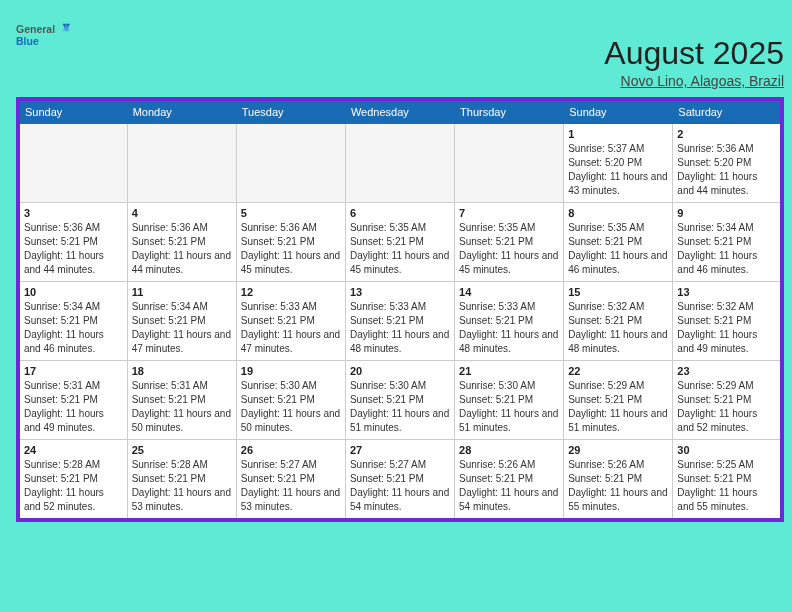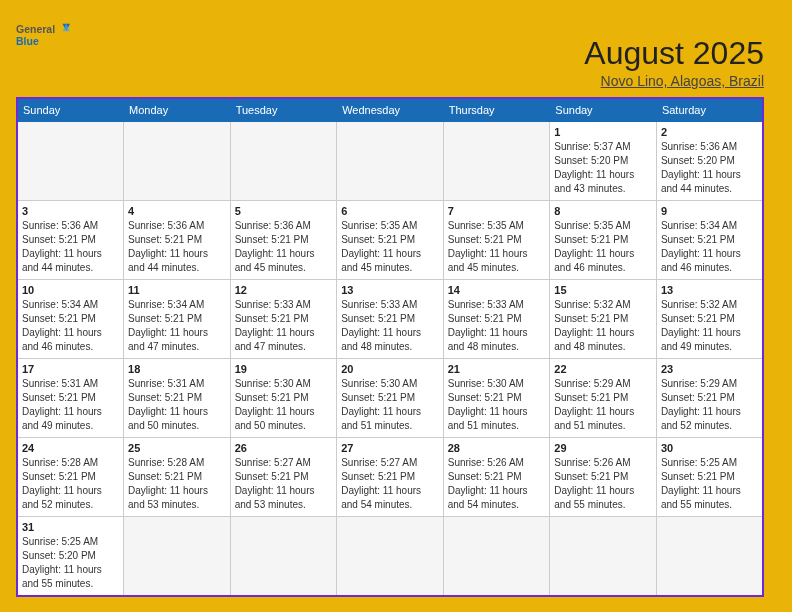--- a/index.html
+++ b/index.html
@@ -6,22 +6,22 @@
     body {
       font-family: Arial, sans-serif;
       background: #fff;
       width: 792px;
       height: 612px;
       overflow: hidden;
     }
     .page {
       width: 792px;
       height: 612px;
-      background: #eab308;
-      padding: 16px 28px 10px 16px;
+      background: #5eead4;
+      padding: 16px 8px 10px 16px;
     }
     .header {
       display: flex;
       justify-content: space-between;
       align-items: flex-start;
       margin-bottom: 8px;
     }
     .logo {
       display: flex;
       align-items: center;
@@ -39,21 +39,21 @@
     }
     .location {
       font-size: 14px;
       color: #444;
       margin-top: 2px;
       text-decoration: underline;
     }
     .calendar {
       width: 100%;
       border-collapse: collapse;
-      border: 2px solid #6d28d9;
+      border: 4px solid #6d28d9;
       font-size: 9.5px;
     }
     .calendar th {
       background: #1a6bb5;
       color: #fff;
       text-align: left;
       padding: 5px 5px;
       font-size: 11px;
       font-weight: normal;
       border: 1px solid #1a6bb5;
@@ -335,30 +335,15 @@
 and 55 minutes.</div>
           </td>
           <td>
             <span class="day-num">30</span>
             <div class="day-detail">Sunrise: 5:25 AM
 Sunset: 5:21 PM
 Daylight: 11 hours
 and 55 minutes.</div>
           </td>
         </tr>
-        <tr class="last-row">
-          <td>
-            <span class="day-num">31</span>
-            <div class="day-detail">Sunrise: 5:25 AM
-Sunset: 5:20 PM
-Daylight: 11 hours
-and 55 minutes.</div>
-          </td>
-          <td class="empty"></td>
-          <td class="empty"></td>
-          <td class="empty"></td>
-          <td class="empty"></td>
-          <td class="empty"></td>
-          <td class="empty"></td>
-        </tr>
       </tbody>
   </table>
 </div>
 
 </body></html>

